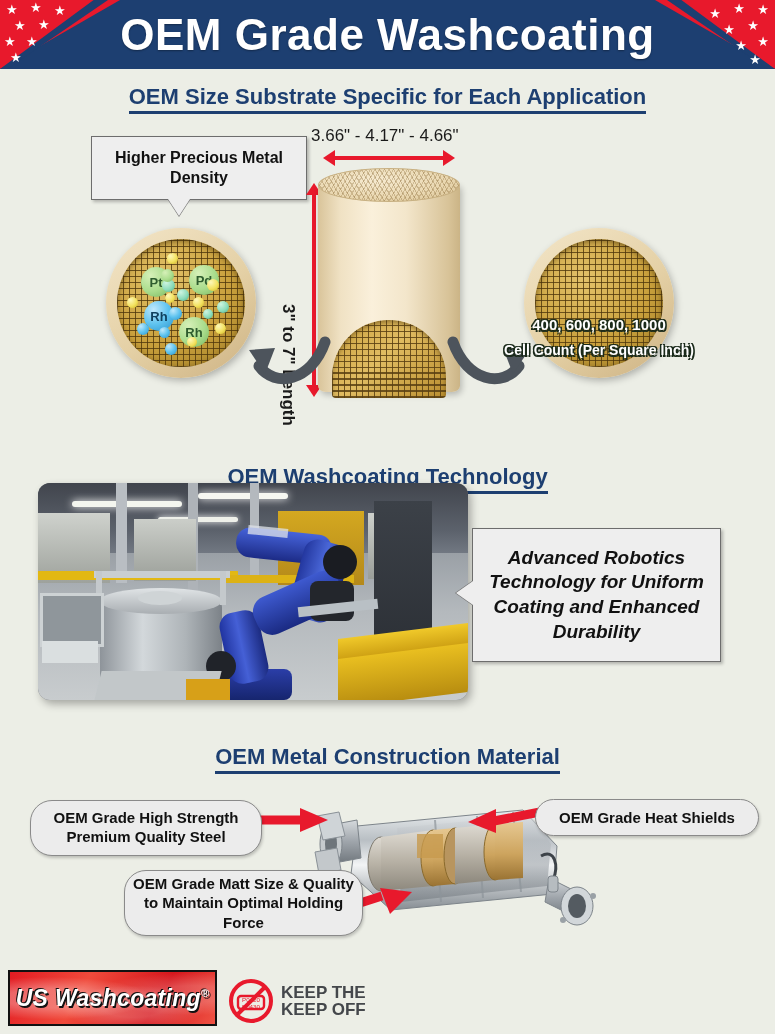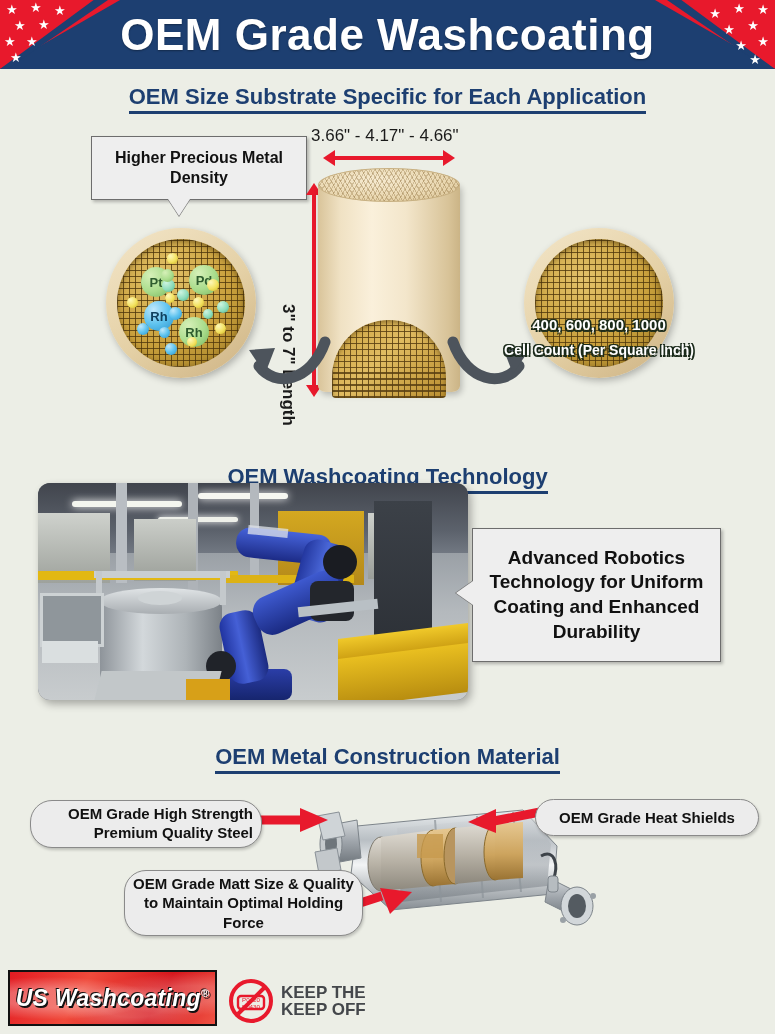--- a/index.html
+++ b/index.html
@@ -311,21 +311,21 @@
     <div class="ph" style="left:336px;top:18px;width:58px;height:160px;background:linear-gradient(180deg,#3c4148,#2b2f35)"></div>
 
     <div class="ph" style="left:300px;top:148px;width:130px;height:22px;background:linear-gradient(180deg,#f0c92a,#cc9e12);transform:skewY(-7deg)"></div>
     <div class="ph" style="left:300px;top:168px;width:130px;height:49px;background:linear-gradient(180deg,#e9bf20,#b88d10);transform:skewY(-7deg)"></div>
     <div class="ph" style="left:260px;top:120px;width:80px;height:10px;background:#b9c0c5;transform:rotate(-6deg)"></div>
 
     <div class="ph" style="left:60px;top:188px;width:120px;height:29px;background:#c2c7c9;transform:skewX(-14deg)"></div>
     <div class="ph" style="left:148px;top:196px;width:44px;height:21px;background:#d7a018"></div>
   </div>
 
-  <div class="callout" style="left:472px;top:528px;width:249px;height:134px;font-size:19px;line-height:1.3;">
+  <div class="callout" style="left:472px;top:528px;width:249px;height:134px;font-size:19px;line-height:1.3;font-style:italic;">
     <span>Advanced Robotics Technology for Uniform Coating and Enhanced Durability</span>
     <span class="tail" style="left:-17px;top:52px;border-top:12px solid transparent;border-bottom:12px solid transparent;border-right:17px solid #eeeeee;filter:drop-shadow(-1px 0 0 #6d6d6d);"></span>
   </div>
 
   <div class="sec-title" style="top:744px">
     <span>OEM Metal Construction Material</span>
   </div>
 
   <div class="conv">
     <svg width="310" height="150" viewBox="0 0 310 150" style="overflow:visible">
@@ -393,21 +393,21 @@
   </svg>
   <svg style="position:absolute;left:460px;top:808px;width:80px;height:26px;overflow:visible">
     <path d="M80 4 L34 13" stroke="#e8192c" stroke-width="9"></path>
     <path d="M36 1 L8 14 L36 25 Z" fill="#e8192c"></path>
   </svg>
   <svg style="position:absolute;left:332px;top:890px;width:84px;height:30px;overflow:visible">
     <path d="M0 22 L50 6" stroke="#e8192c" stroke-width="9"></path>
     <path d="M48 -2 L80 2 L58 24 Z" fill="#e8192c"></path>
   </svg>
 
-  <div class="pill" style="left:30px;top:800px;width:232px;height:48px;font-size:15px;line-height:1.25;padding:0 8px;text-align:right;">
+  <div class="pill" style="left:30px;top:800px;width:232px;height:56px;font-size:15px;line-height:1.25;padding:0 8px;">
     <span>OEM Grade High Strength Premium Quality Steel</span>
   </div>
   <div class="pill" style="left:124px;top:870px;width:239px;height:66px;font-size:15px;line-height:1.3;padding:0 8px;">
     <span>OEM Grade Matt Size &amp; Quality to Maintain Optimal Holding Force</span>
   </div>
   <div class="pill" style="left:535px;top:799px;width:224px;height:37px;font-size:15px;">
     <span>OEM Grade Heat Shields</span>
   </div>
 
   <div class="footer">

